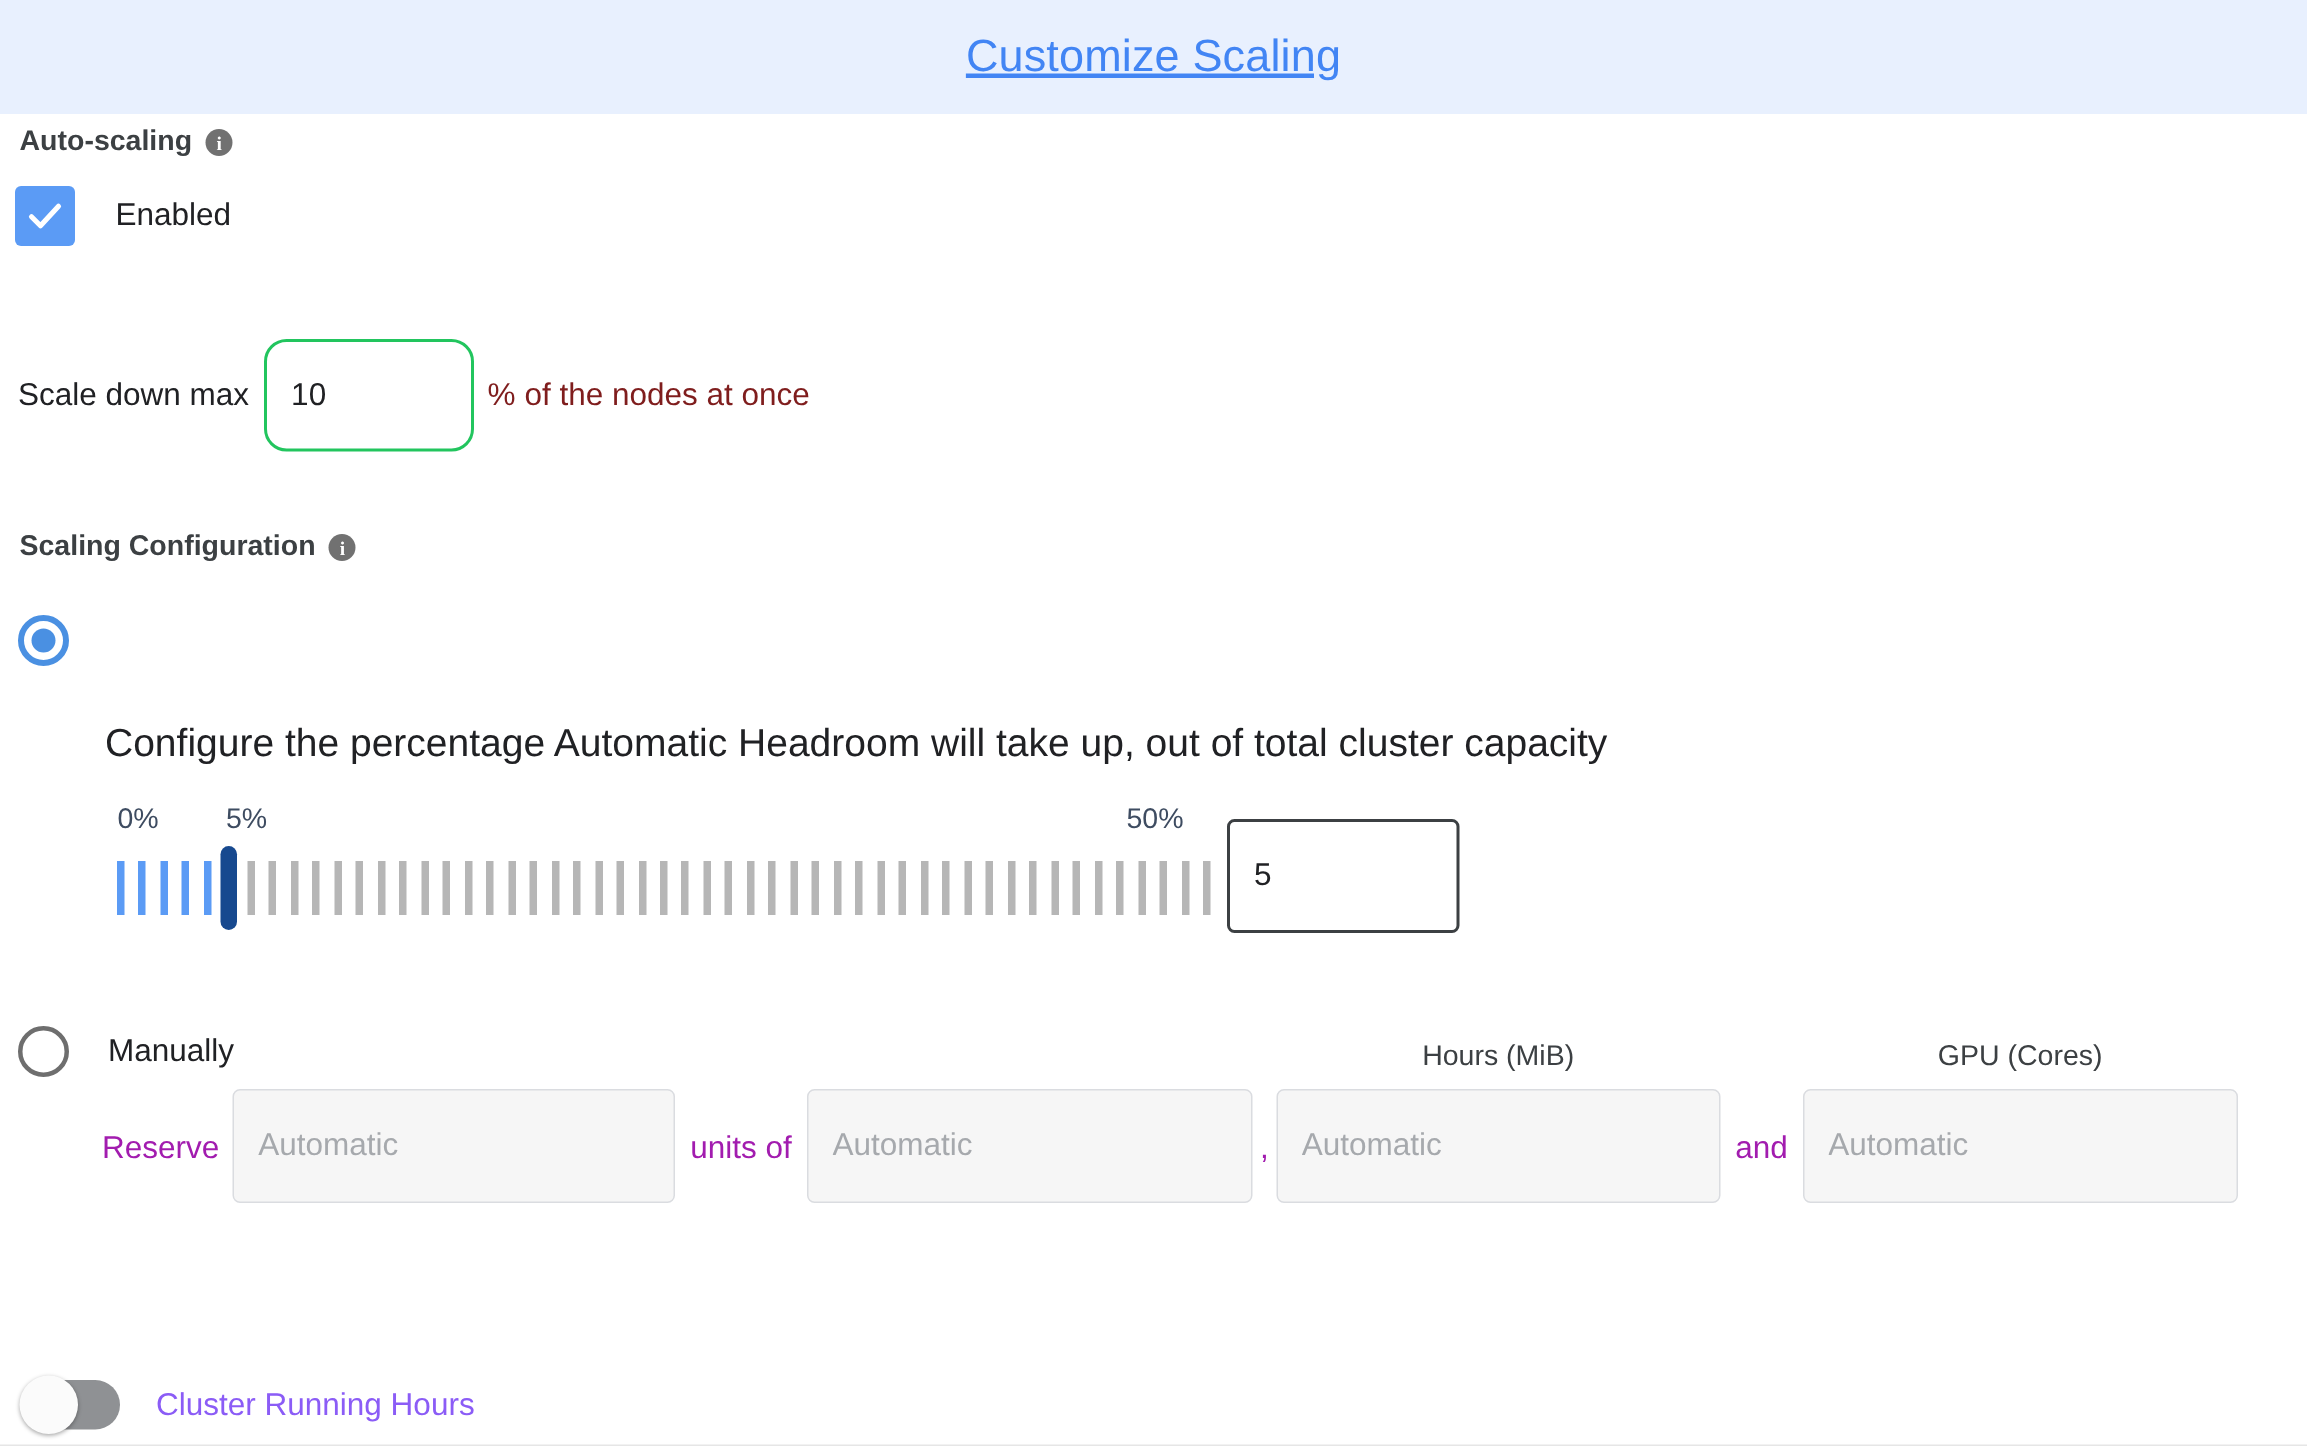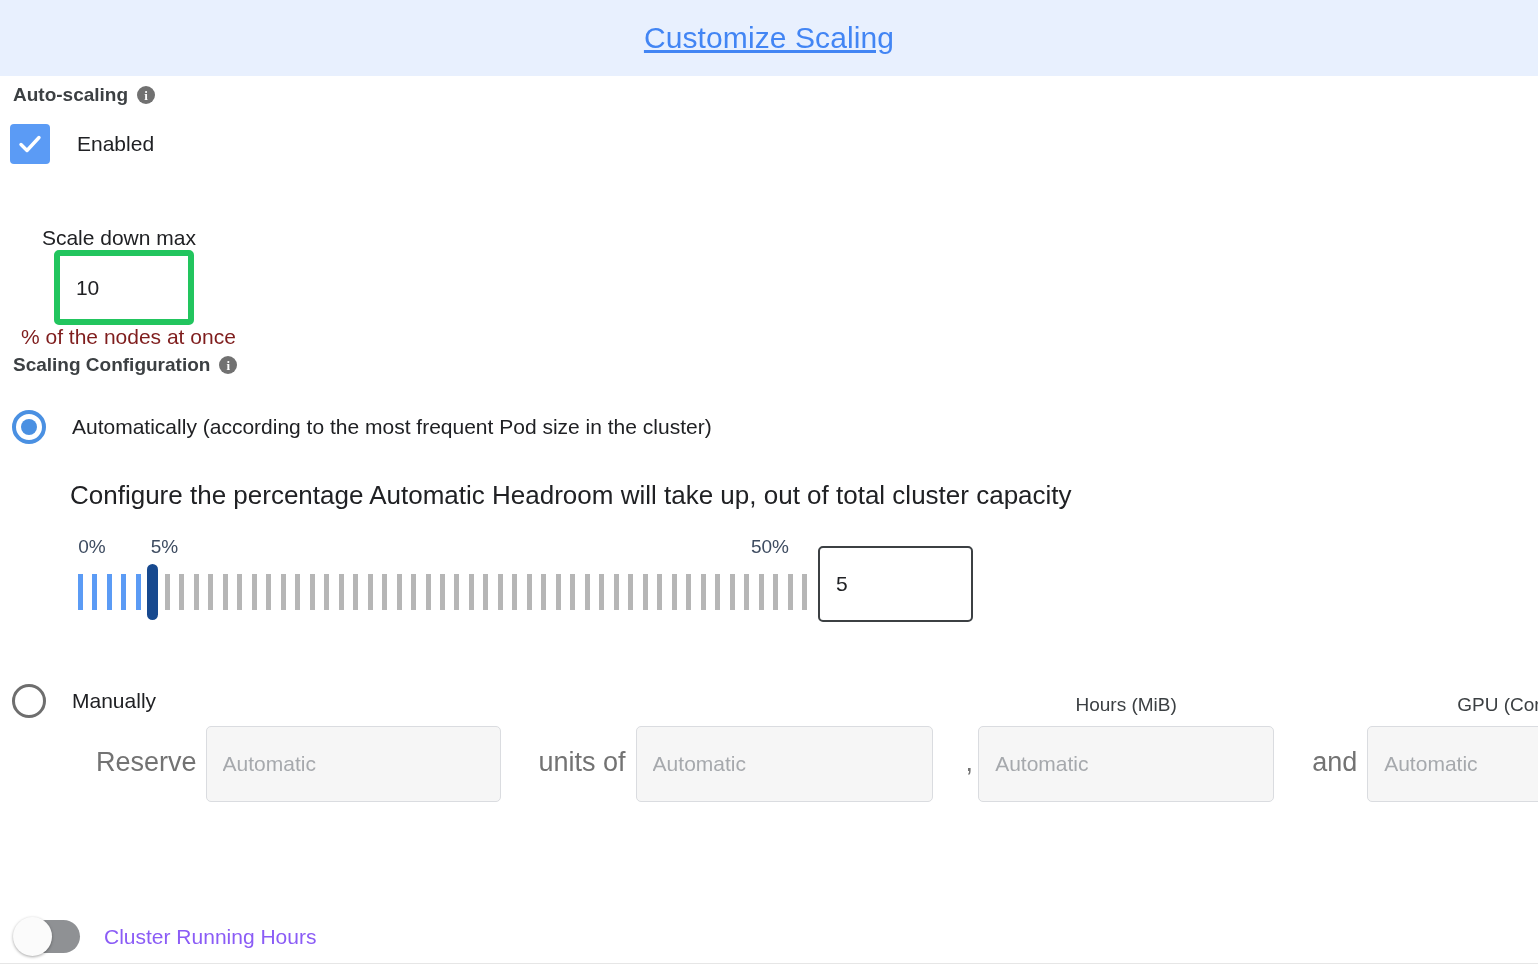--- a/index.html
+++ b/index.html
@@ -90,33 +90,32 @@
     color: #202124;
   }
 
   
   .scaledown-row {
     position: absolute;
     left: 12px;
     top: 226px;
     display: flex;
     align-items: center;
-    flex-direction: column;
   }
   .scaledown-label {
     font-size: 21px;
     color: #202124;
     margin-right: 10px;
   }
   .num-input {
     width: 140px;
     height: 75px;
     box-sizing: border-box;
-    border: 6px solid #22c55e;
-    border-radius: 5px;
+    border: 2px solid #22c55e;
+    border-radius: 15px;
     background: #ffffff;
     font-family: "Liberation Sans", sans-serif;
     font-size: 21px;
     color: #202124;
     padding: 0 16px;
     outline: none;
   }
   .scaledown-suffix {
     font-size: 21px;
     color: #7f1d1d;
@@ -248,25 +247,24 @@
     border-radius: 5px;
     background: #f6f6f6;
     font-family: "Liberation Sans", sans-serif;
     font-size: 21px;
     color: #9aa0a6;
     padding: 0 16px;
     outline: none;
   }
   .disabled-input::placeholder { color: #a6a9ad; opacity: 1; }
   .inline-word {
-    font-size: 27px;
-    color: #737373;
+    font-size: 21px;
+    color: #a21caf;
     padding: 0 10px 24px 10px;
     white-space: nowrap;
-    margin-left: 28px;
   }
   .inline-word.comma { padding: 0 5px 24px 5px; }
   .inline-word.reserve { padding: 0 9px 24px 0; }
 
   
   .toggle-row {
     position: absolute;
     left: 14px;
     top: 920px;
     display: flex;
@@ -332,21 +330,20 @@
 
 <div class="section-label headroom-label">
   <span>Scaling Configuration</span>
   <span class="info-icon">i</span>
 </div>
 
 <div class="radio-row auto-radio">
   <span class="radio on">
       <span class="dot"></span>
     </span>
-  <span class="radio-text">Automatically (according to the most frequent Pod size in the cluster)</span>
 </div>
 <div class="auto-desc">Configure the percentage Automatic Headroom will take up, out of total cluster capacity</div>
 
 <div class="slider-wrap">
   <div class="slider-marks">
     <span class="slider-mark" id="mark-min" style="left: 14px;">0%</span>
     <span class="slider-mark" id="mark-cur" style="left: 86.4px;">5%</span>
     <span class="slider-mark" id="mark-max" style="left: 692px;">50%</span>
   </div>
   <div class="ticks" id="slider-ticks">

